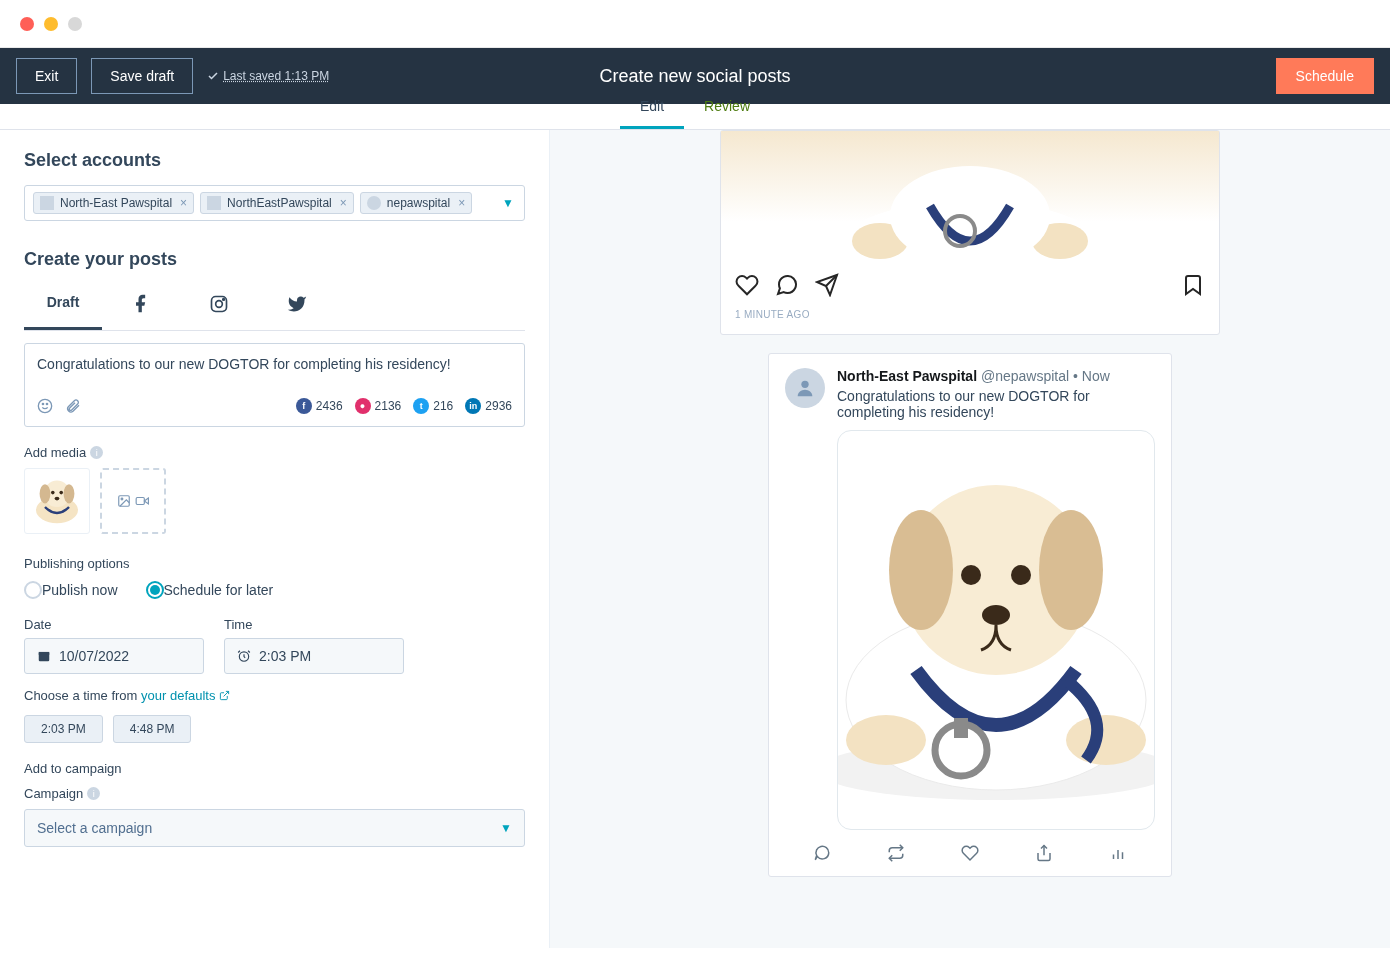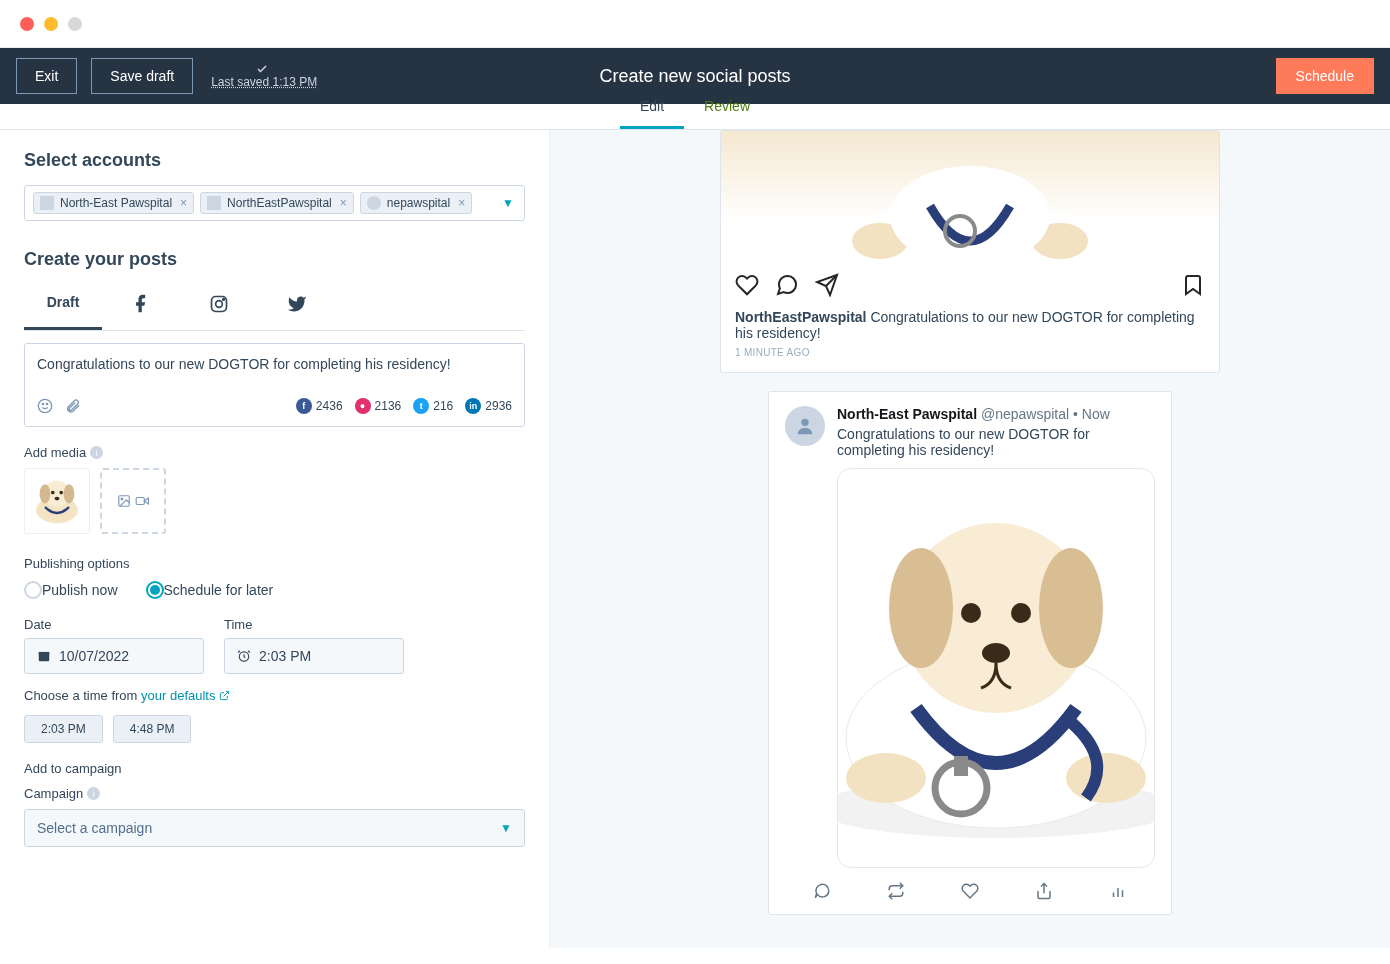--- a/index.html
+++ b/index.html
@@ -5,21 +5,21 @@
 * { box-sizing: border-box; margin: 0; padding: 0; }
 body { font-family: -apple-system, BlinkMacSystemFont, "Segoe UI", Helvetica, Arial, sans-serif; background: #fff; color: #33475b; width: 1390px; height: 964px; overflow: hidden; }
 .window-chrome { height: 48px; background: #fff; display: flex; align-items: center; padding: 0 20px; border-bottom: 1px solid #eaeaea; border-top-left-radius: 10px; border-top-right-radius: 10px; }
 .traffic { display: flex; gap: 10px; }
 .dot { width: 14px; height: 14px; border-radius: 50%; }
 .dot.red { background: #ff5f57; }
 .dot.yellow { background: #febc2e; }
 .dot.green { background: #d8d8d8; }
 .top-bar { height: 56px; background: #253342; display: flex; align-items: center; padding: 0 16px; color: #fff; }
 .top-bar .btn { border: 1px solid #7c98b6; background: transparent; color: #fff; padding: 9px 18px; margin-right: 14px; font-size: 14px; cursor: pointer; }
-.top-bar .saved { display: flex; align-items: center; font-size: 12px; color: #cbd6e2; flex-direction: column; }
+.top-bar .saved { display: flex; align-items: center; font-size: 12px; color: #cbd6e2; }
 .top-bar .saved span.text { text-decoration: underline dotted; margin-left: 4px; }
 .top-bar .title { position: absolute; left: 50%; transform: translateX(-50%); font-size: 18px; font-weight: 400; }
 .top-bar .schedule-btn { margin-left: auto; background: #ff7a59; border: none; color: #fff; padding: 10px 20px; font-size: 14px; cursor: pointer; }
 .tabs-bar { height: 26px; border-bottom: 1px solid #dfe3eb; display: flex; justify-content: center; align-items: flex-end; }
 .tabs-bar .tab { padding: 10px 20px 12px; font-size: 14px; color: #4d7c0f; cursor: pointer; border-bottom: 3px solid transparent; }
 .tabs-bar .tab.active { color: #33475b; border-bottom-color: #00a4bd; }
 .split { display: flex; height: calc(964px - 48px - 56px - 42px); }
 .left { width: 550px; padding: 20px 24px; overflow-y: auto; border-right: 1px solid #eaf0f6; }
 .right { flex: 1; background: #f5f8fa; padding: 0 25px; overflow-y: auto; display: flex; flex-direction: column; align-items: center; }
 h2.sec { font-size: 18px; font-weight: 600; color: #33475b; margin-bottom: 14px; }
@@ -311,23 +311,20 @@
           </svg>
         <svg viewBox="0 0 24 24" fill="none" stroke="#262626" stroke-width="2">
             <line x1="22" y1="2" x2="11" y2="13"></line>
             <polygon points="22 2 15 22 11 13 2 9 22 2"></polygon>
           </svg>
         <span class="spacer"></span>
         <svg viewBox="0 0 24 24" fill="none" stroke="#262626" stroke-width="2">
             <path d="M19 21l-7-5-7 5V5a2 2 0 0 1 2-2h10a2 2 0 0 1 2 2z"></path>
           </svg>
       </div>
-      <div class="ig-caption">
-        <b>NorthEastPawspital</b> <span>Congratulations to our new DOGTOR for completing his residency!</span>
-      </div>
       <div class="ig-time">1 MINUTE AGO</div>
     </div>
 
     <div class="tw-card">
       <div class="tw-head">
         <div class="tw-avatar">
           <svg viewBox="0 0 24 24">
               <circle cx="12" cy="8" r="4"></circle>
               <path d="M4 21c0-4 4-7 8-7s8 3 8 7"></path>
             </svg>

